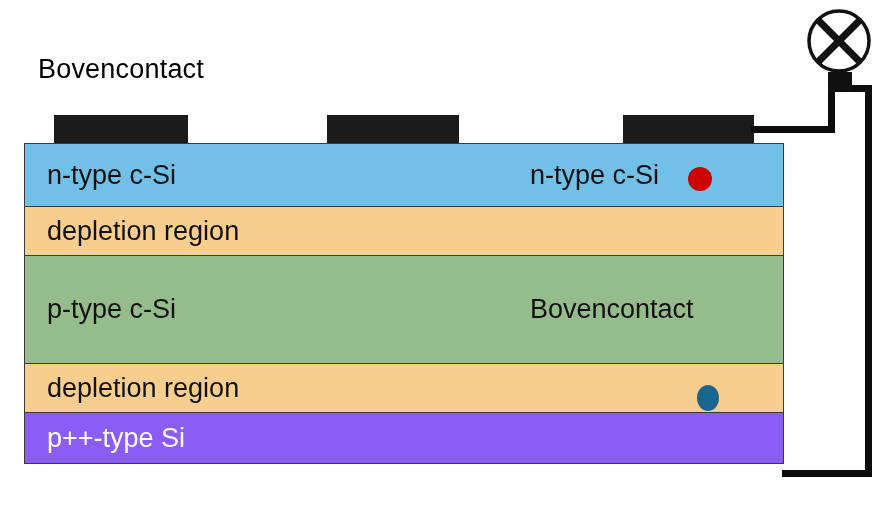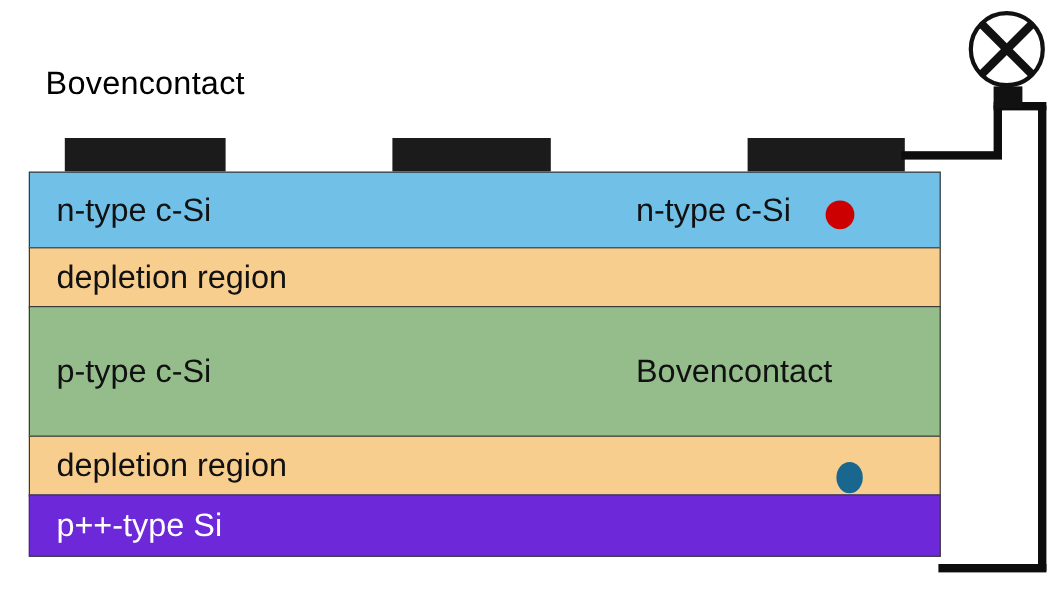--- a/index.html
+++ b/index.html
@@ -69,21 +69,21 @@
     white-space: nowrap;
     line-height: 1;
   }
   .dark-text  { color: #111111; }
   .light-text { color: #ffffff; }
 
   .l-ntype     { height: 64px; background: #71C0E8; }
   .l-dep1      { height: 51px; background: #F8CE8F; }
   .l-ptype     { height: 109px; background: #95BD8C; }
   .l-dep2      { height: 51px; background: #F8CE8F; }
-  .l-pplus     { height: 52px; background: #6d28d9; }
+  .l-pplus     { height: 52px; background: #8b5cf6; }
   .l-ground    { height: 49px; background: #C4C4C4; }
 
   
   .carrier {
     position: absolute;
     border-radius: 50%;
   }
   #hole-carrier {
     width: 24px; height: 24px;
     background: #CC0000;

